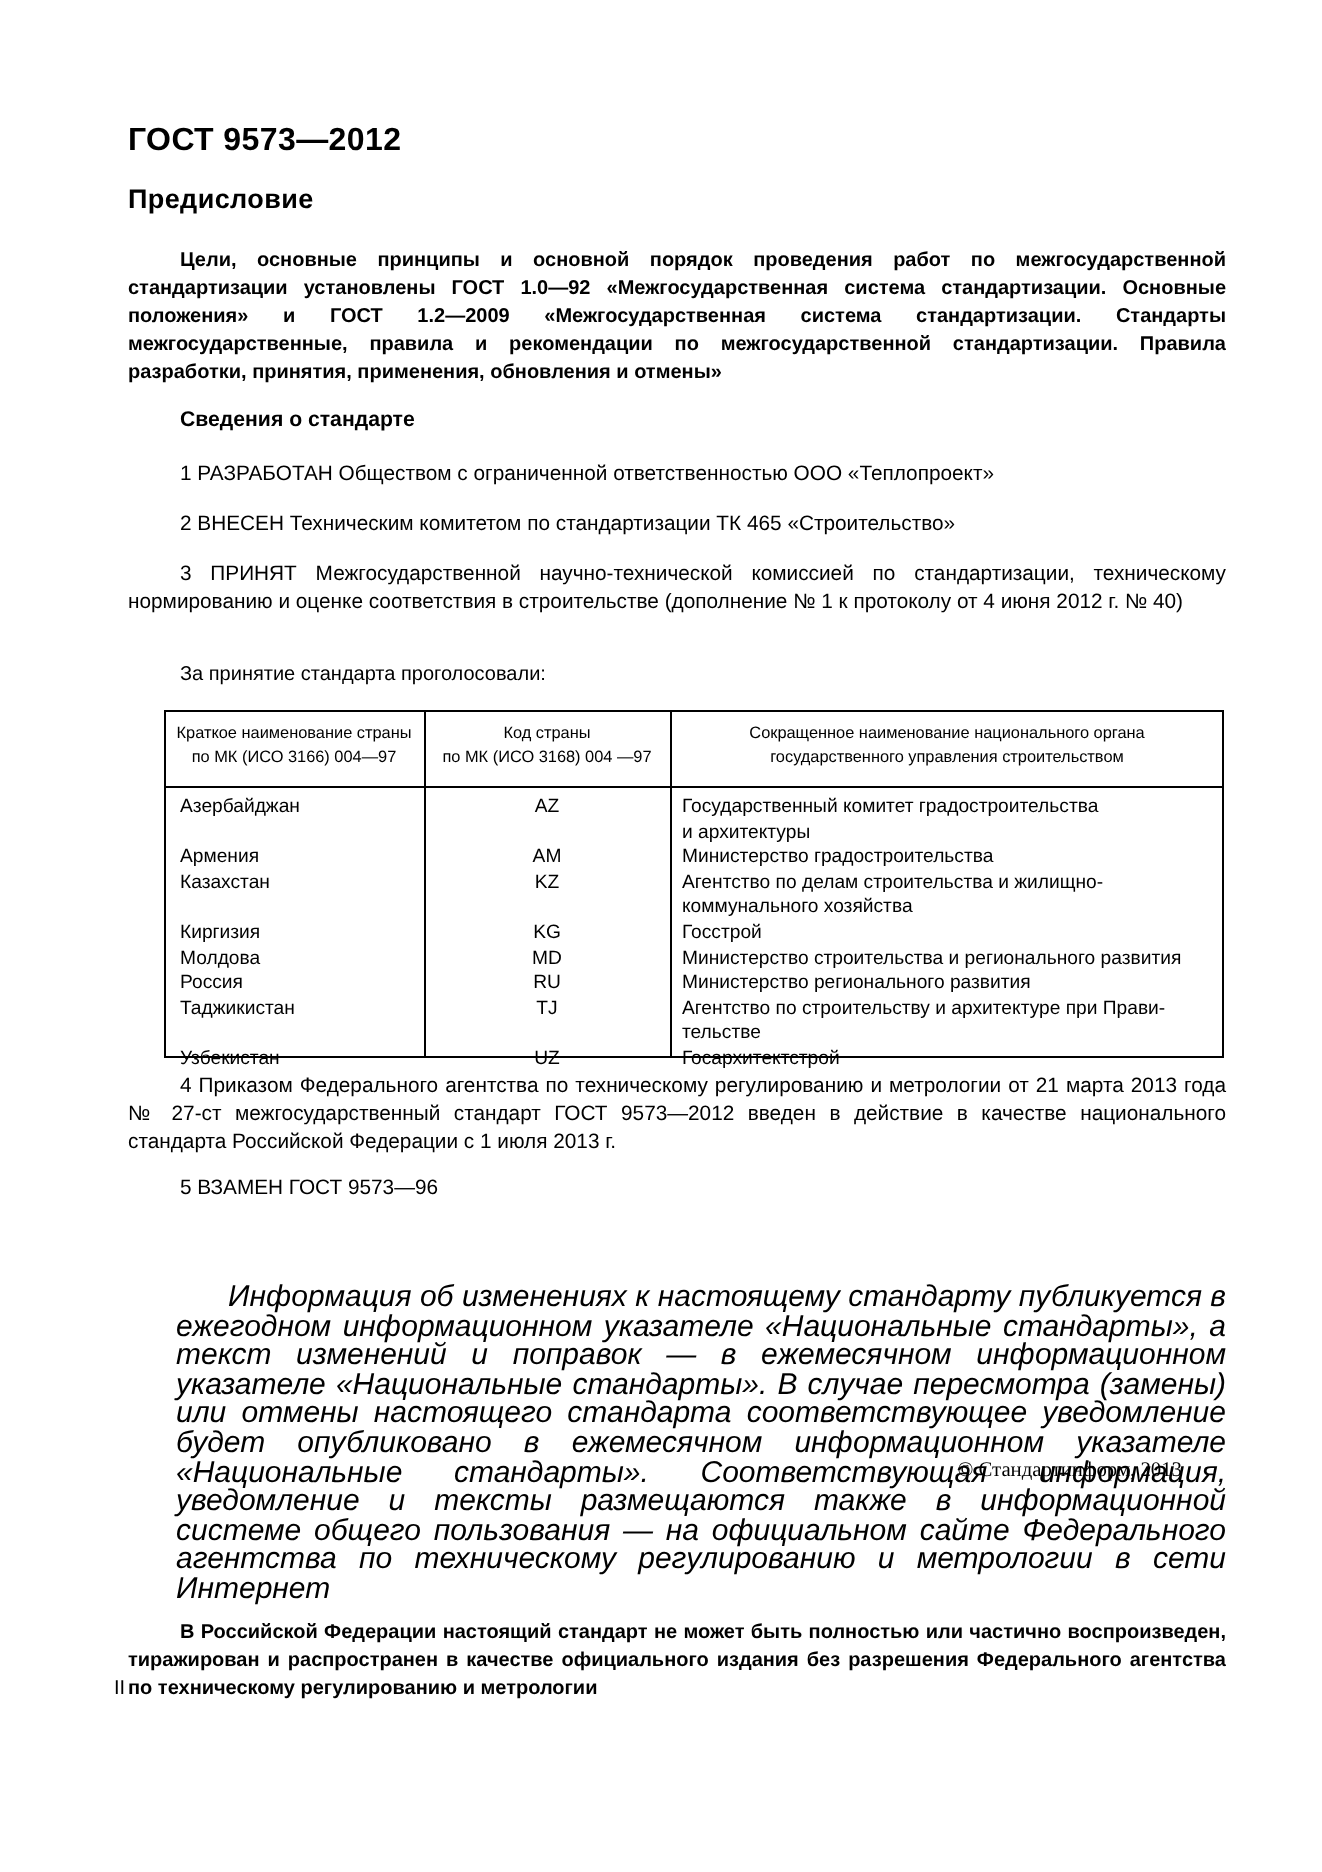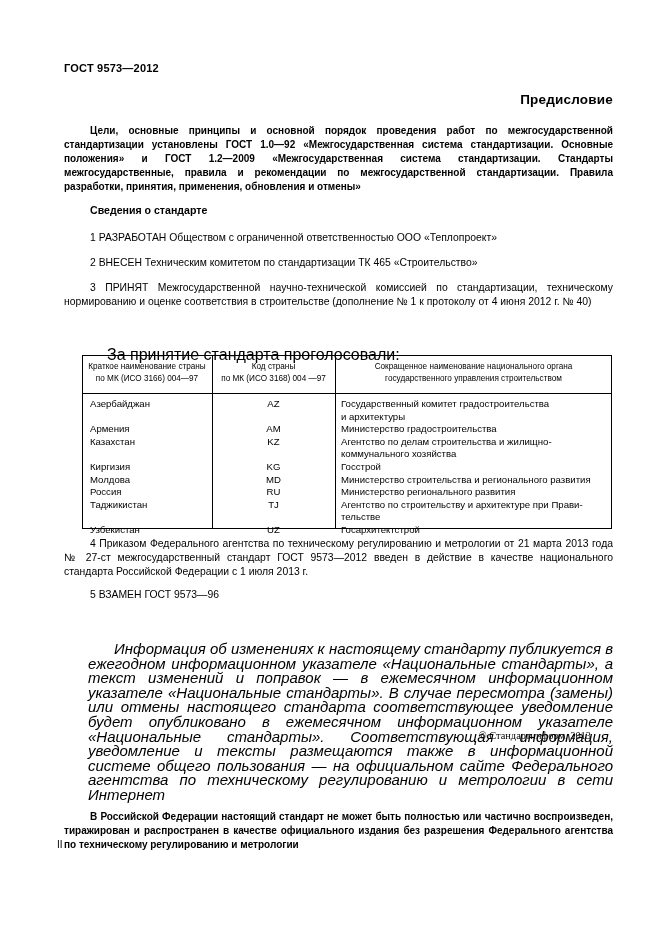--- a/index.html
+++ b/index.html
@@ -19,32 +19,32 @@
     background: #ffffff;
     overflow: hidden;
     box-sizing: border-box;
   }
 
   
   .doc-header {
     position: absolute;
     left: 64px;
     top: 62px;
-    font-size: 11px;
+    font-size: 16px;
     font-weight: bold;
     letter-spacing: 0.2px;
   }
 
   
   .doc-title {
     position: absolute;
     left: 0;
     top: 92px;
     width: 549px;
-    text-align: right;
+    text-align: left;
     font-size: 13.5px;
     font-weight: bold;
     letter-spacing: 0.2px;
   }
 
   
   .para {
     font-size: 10px;
     line-height: 14.1px;
     text-align: justify;
@@ -62,23 +62,23 @@
     margin: 0;
     text-indent: 26px;
   }
   .sec-head {
     font-size: 10.6px;
     font-weight: bold;
     margin: 0;
     padding-left: 26px;
   }
   .lead {
-    font-size: 16px;
+    font-size: 10px;
     line-height: 14.1px;
-    margin: 17px;
+    margin: 0;
     padding-left: 26px;
   }
 
   
   .b-intro   { position: absolute; left: 64px; top: 124px;  width: 549px; }
   .b-svedhd  { position: absolute; left: 64px; top: 204px;  width: 549px; }
   .b-item1   { position: absolute; left: 64px; top: 231px;  width: 549px; }
   .b-item2   { position: absolute; left: 64px; top: 256px;  width: 549px; }
   .b-item3   { position: absolute; left: 64px; top: 281px;  width: 549px; }
   .b-vote    { position: absolute; left: 64px; top: 331px;  width: 549px; }

